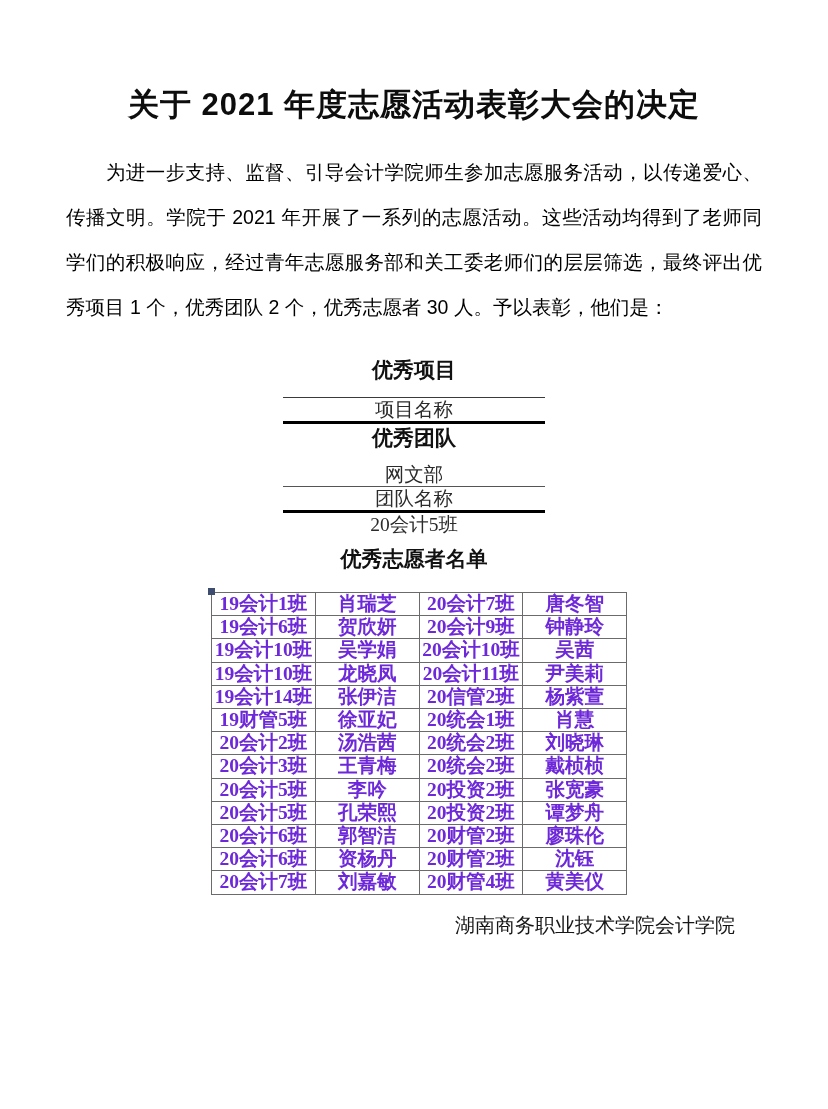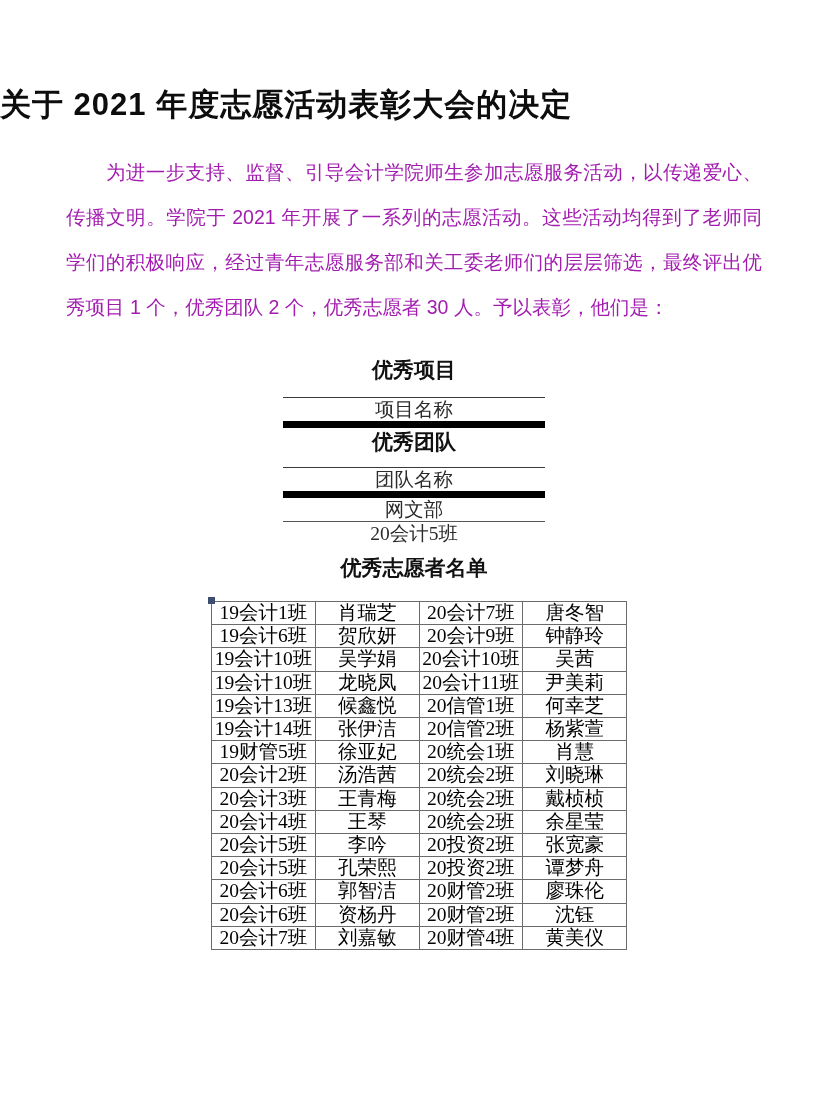--- a/index.html
+++ b/index.html
@@ -7,35 +7,35 @@
   body {
     width: 828px; height: 1109px;
     overflow: hidden;
     font-family: "Liberation Sans", "DejaVu Sans", sans-serif;
     color: #1a1a1a;
   }
   .page { width: 828px; height: 1109px; position: relative; }
 
   .doc-title {
     margin-top: 84px;
-    text-align: left;
+    text-align: center;
     font-size: 31px;
     font-weight: bold;
     letter-spacing: 1px;
     font-family: "Liberation Sans", "DejaVu Sans", sans-serif;
     color: #0d0d0d;
   }
 
   .body-para {
     margin: 24px 66px 0 66px;
     font-size: 19.5px;
     line-height: 45px;
     text-align: justify;
     text-indent: 2.05em;
-    color: #a21caf;
+    color: #000000;
   }
 
   .section-heading {
     text-align: center;
     font-size: 21px;
     font-weight: bold;
     color: #111111;
   }
   .heading-project   { margin-top: 26px; }
   .heading-team      { }
@@ -49,42 +49,43 @@
     font-family: "Liberation Serif", "DejaVu Serif", serif;
     font-size: 19.5px;
     color: #2b2b2b;
   }
   .three-line-table td {
     text-align: center;
     height: 23px;
     line-height: 23px;
   }
   .tl-top    { border-top: 1.5px solid #3a3a3a; }
-  .tl-mid    { border-bottom: 7px solid #000000; margin-top: 26px; }
+  .tl-mid    { border-bottom: 3px solid #000000; margin-top: 26px; }
   .tl-bottom { border-bottom: 1.5px solid #555555; }
   .team-table { margin-top: 11px; }
 
   .volunteer-wrap {
     position: relative;
     width: 416px;
     margin: 19px auto 0 auto;
     margin-left: 211px;
   }
   .table-handle {
     position: absolute;
     left: -3px; top: -4px;
     width: 7px; height: 7px;
     background: #3c4d70;
   }
   .volunteer-table {
     width: 416px;
     table-layout: fixed;
     font-family: "Liberation Serif", "DejaVu Serif", serif;
     font-size: 19.5px;
-    color: #000000;
+    color: #6d28d9;
+    font-weight: bold;
   }
   .volunteer-table td {
     border: 1.2px solid #6b6b6b;
     text-align: center;
     height: 22.2px;
     line-height: 22.2px;
     overflow: hidden;
     white-space: nowrap;
   }
 
@@ -123,24 +124,24 @@
         <td class="tl-top tl-mid">项目名称</td>
       </tr>
     </tbody>
   </table>
 
   <div class="section-heading heading-team">优秀团队</div>
 
   <table class="three-line-table team-table">
     <tbody>
       <tr>
+        <td class="tl-bottom">网文部</td>
+      </tr>
+      <tr>
         <td class="tl-top tl-mid">团队名称</td>
-      </tr>
-      <tr>
-        <td class="tl-bottom">网文部</td>
       </tr>
       <tr>
         <td>20会计5班</td>
       </tr>
     </tbody>
   </table>
 
   <div class="section-heading heading-volunteer">优秀志愿者名单</div>
 
   <div class="volunteer-wrap">
@@ -165,26 +166,20 @@
             <td>20会计10班</td>
             <td>吴茜</td>
           </tr>
           <tr>
             <td>19会计10班</td>
             <td>龙晓凤</td>
             <td>20会计11班</td>
             <td>尹美莉</td>
           </tr>
           <tr>
-            <td>19会计13班</td>
-            <td>候鑫悦</td>
-            <td>20信管1班</td>
-            <td>何幸芝</td>
-          </tr>
-          <tr>
             <td>19会计14班</td>
             <td>张伊洁</td>
             <td>20信管2班</td>
             <td>杨紫萱</td>
           </tr>
           <tr>
             <td>19财管5班</td>
             <td>徐亚妃</td>
             <td>20统会1班</td>
             <td>肖慧</td>
@@ -195,26 +190,20 @@
             <td>20统会2班</td>
             <td>刘晓琳</td>
           </tr>
           <tr>
             <td>20会计3班</td>
             <td>王青梅</td>
             <td>20统会2班</td>
             <td>戴桢桢</td>
           </tr>
           <tr>
-            <td>20会计4班</td>
-            <td>王琴</td>
-            <td>20统会2班</td>
-            <td>余星莹</td>
-          </tr>
-          <tr>
             <td>20会计5班</td>
             <td>李吟</td>
             <td>20投资2班</td>
             <td>张宽豪</td>
           </tr>
           <tr>
             <td>20会计5班</td>
             <td>孔荣熙</td>
             <td>20投资2班</td>
             <td>谭梦舟</td>
@@ -235,15 +224,16 @@
             <td>20会计7班</td>
             <td>刘嘉敏</td>
             <td>20财管4班</td>
             <td>黄美仪</td>
           </tr>
         </tbody>
     </table>
   </div>
 
   <div class="footer-block">
+    <div class="footer-signature">湖南商务职业技术学院会计学院</div>
   </div>
 
 </div>
 
 </body></html>

